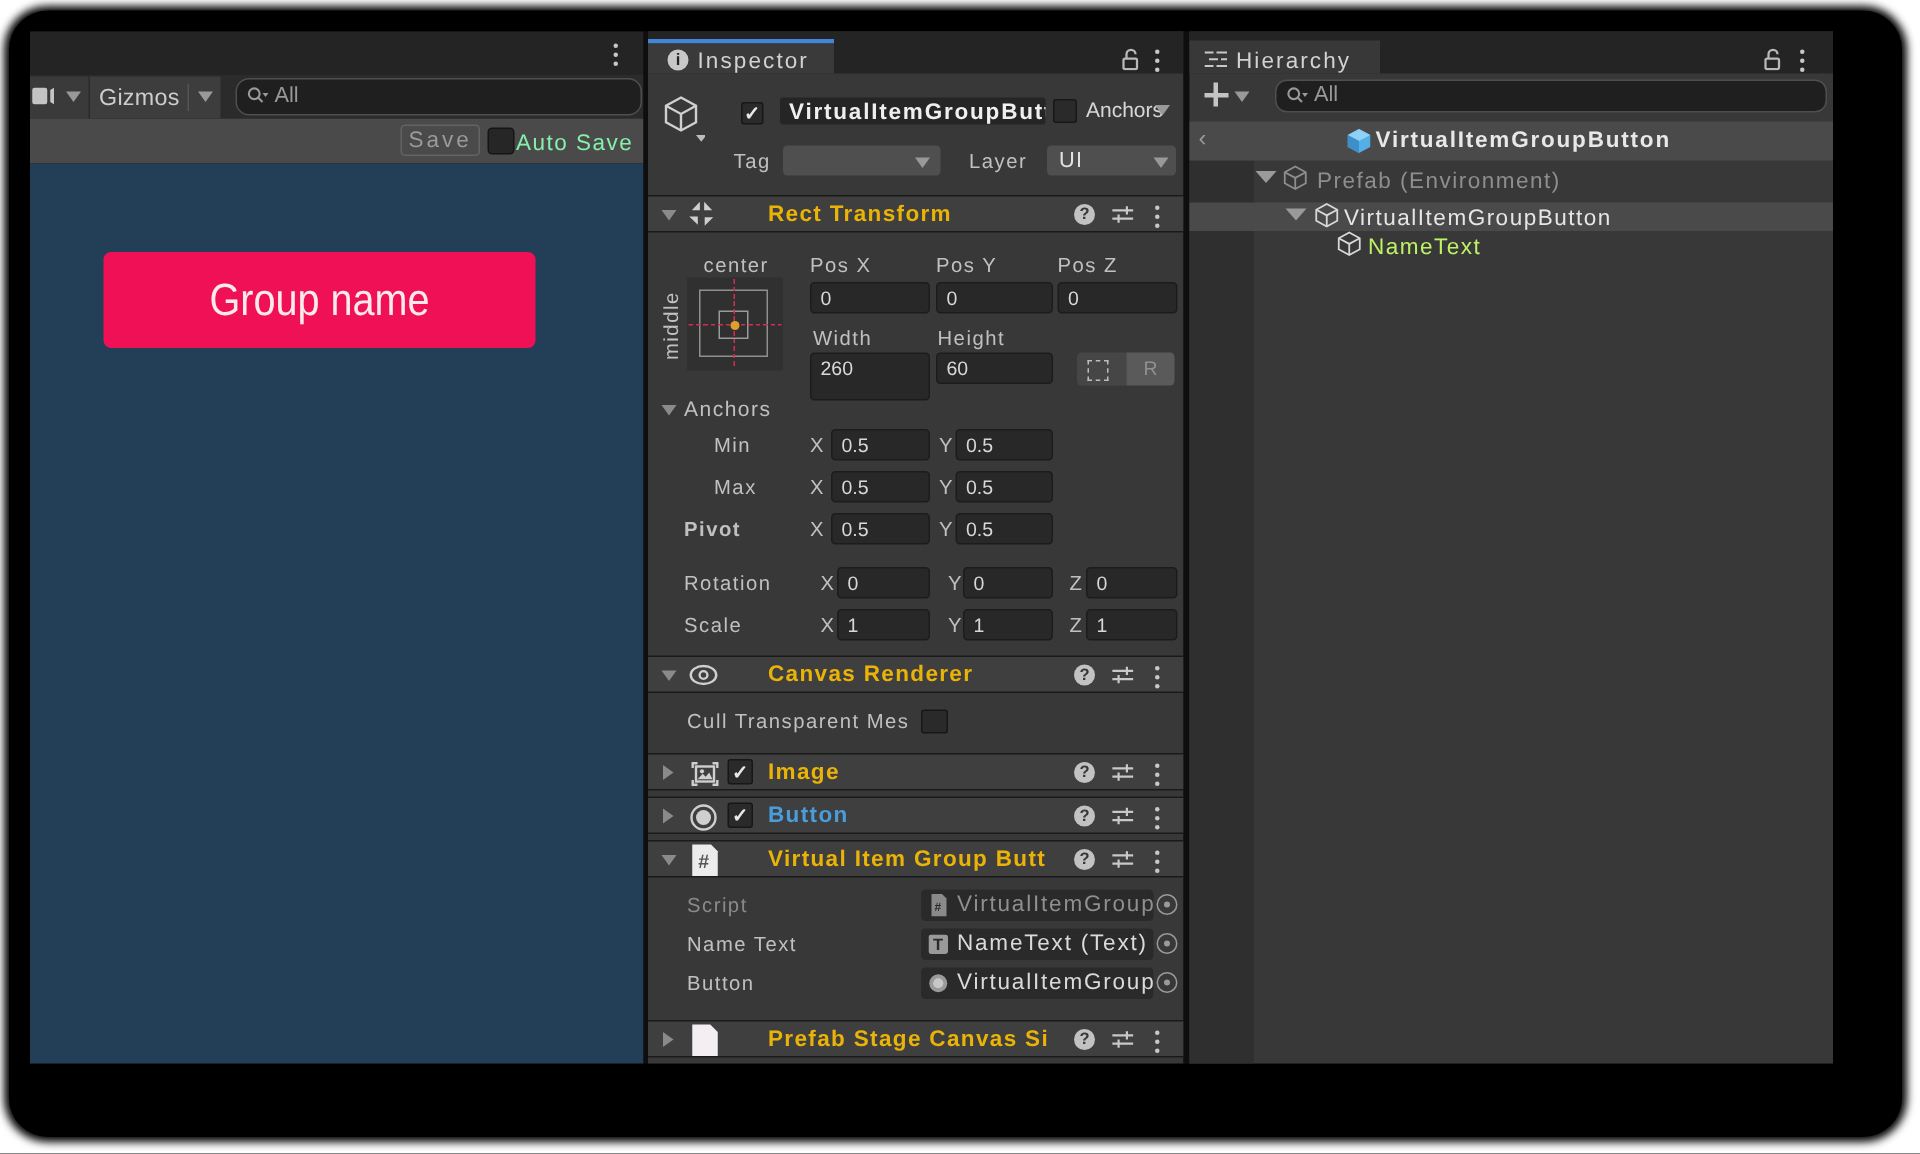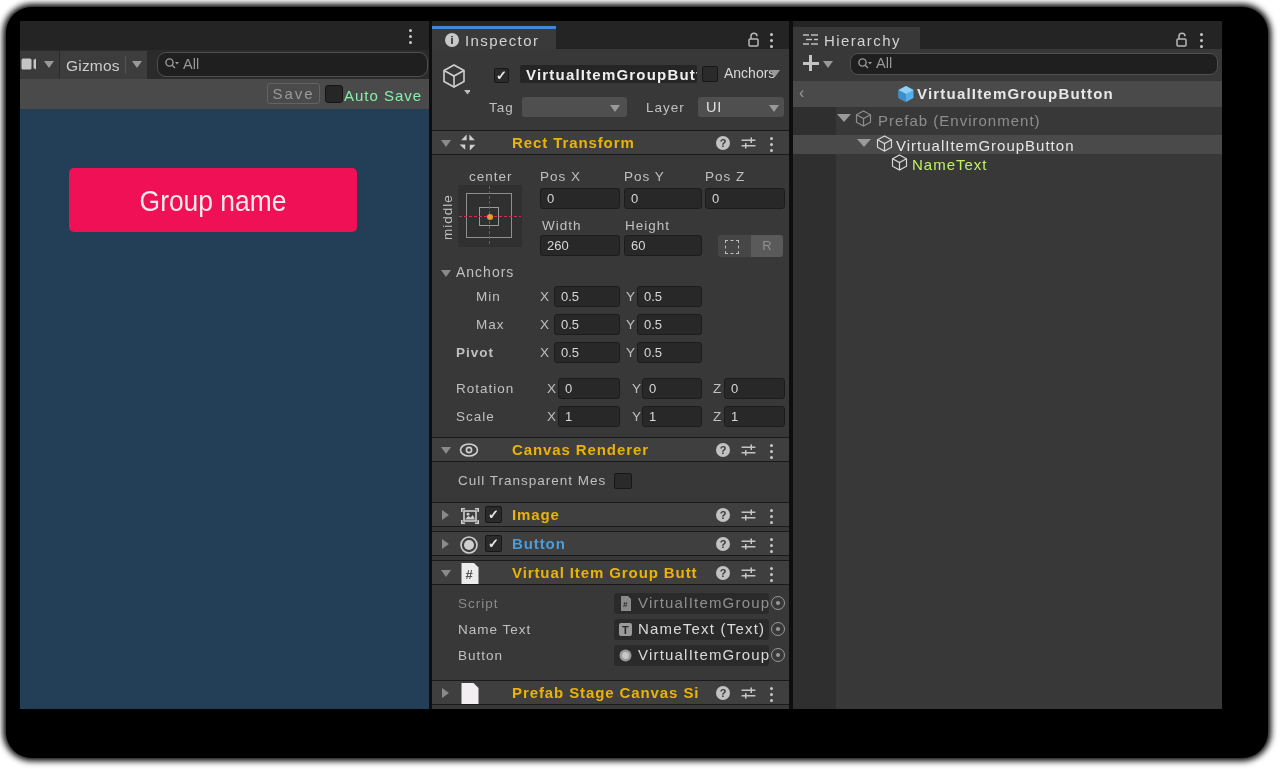--- a/index.html
+++ b/index.html
@@ -160,21 +160,21 @@
       <div class="abs" style="left:27px;top:195px;width:62px;height:1px;background:repeating-linear-gradient(90deg,#d32b52 0 3px,transparent 3px 5px);"></div>
       <div class="abs" style="left:57px;top:165px;width:1px;height:60px;background:repeating-linear-gradient(180deg,#d32b52 0 3px,transparent 3px 5px);"></div>
       <div class="abs" style="left:54.5px;top:192.5px;width:6px;height:6px;border-radius:50%;background:#dd9f2e;"></div>
       <div class="abs lbl" style="left:8px;top:219px;transform:rotate(-90deg);transform-origin:left top;">middle</div>
 
       <div class="fld" style="left:108px;top:167px;width:80px;height:21px;">0</div>
       <div class="fld" style="left:192px;top:167px;width:78px;height:21px;">0</div>
       <div class="fld" style="left:273px;top:167px;width:80px;height:21px;">0</div>
       <div class="abs lbl" style="left:110px;top:197px;">Width</div>
       <div class="abs lbl" style="left:193px;top:197px;">Height</div>
-      <div class="fld" style="left:108px;top:214px;width:80px;height:21px;">260</div>
+      <div class="fld" style="left:108px;top:214px;width:80px;height:32px;">260</div>
       <div class="fld" style="left:192px;top:214px;width:78px;height:21px;">60</div>
       <div class="abs" style="left:286px;top:214px;width:33px;height:22px;background:#464646;border-radius:3px 0 0 3px;"></div>
       <div class="abs" style="left:293px;top:219px;width:12px;height:12px;border:1.4px dashed #bdbdbd;"></div>
       <div class="abs" style="left:319px;top:214px;width:32px;height:22px;background:#5a5a5a;border-radius:0 3px 3px 0;color:#8f8f8f;font-size:13px;text-align:center;line-height:22px;">R</div>
 
       <div class="abs tri-d" style="left:9px;top:249px;border-top-color:#8a8a8a;"></div>
       <div class="abs lbl" style="left:24px;top:243px;font-size:14px;">Anchors</div>
       <div class="abs lbl" style="left:44px;top:268px;">Min</div>
       <div class="abs lbl" style="left:108px;top:268px;">X</div>
       <div class="fld" style="left:122px;top:265px;width:66px;height:21px;">0.5</div>

